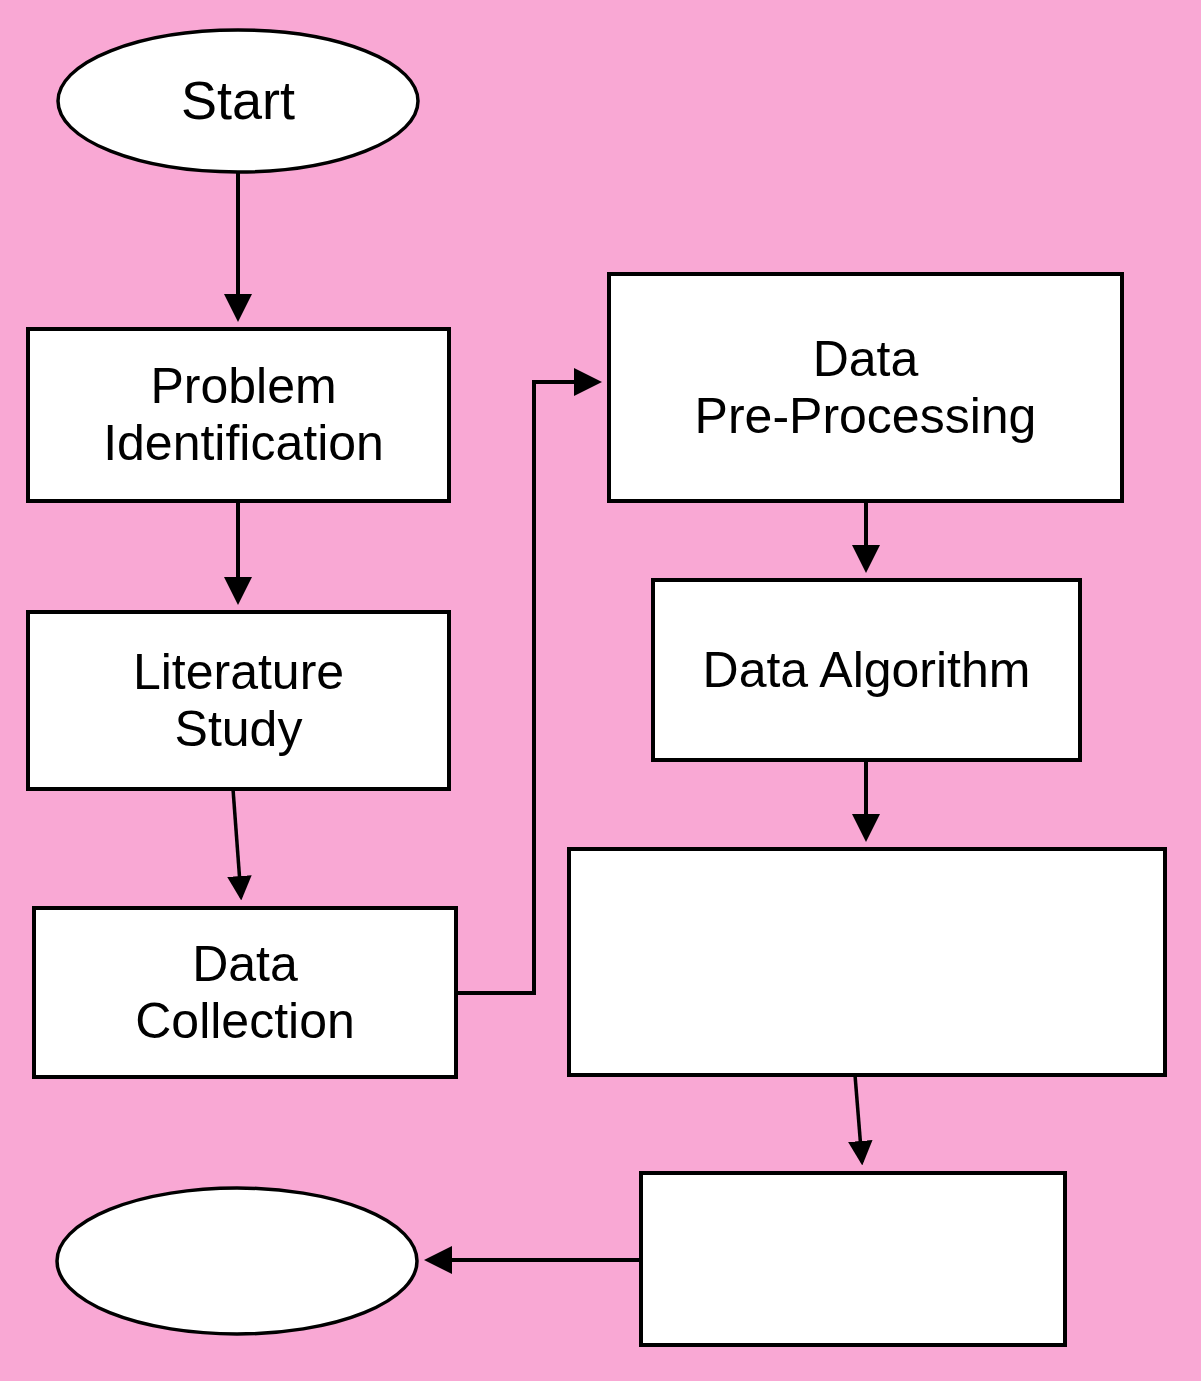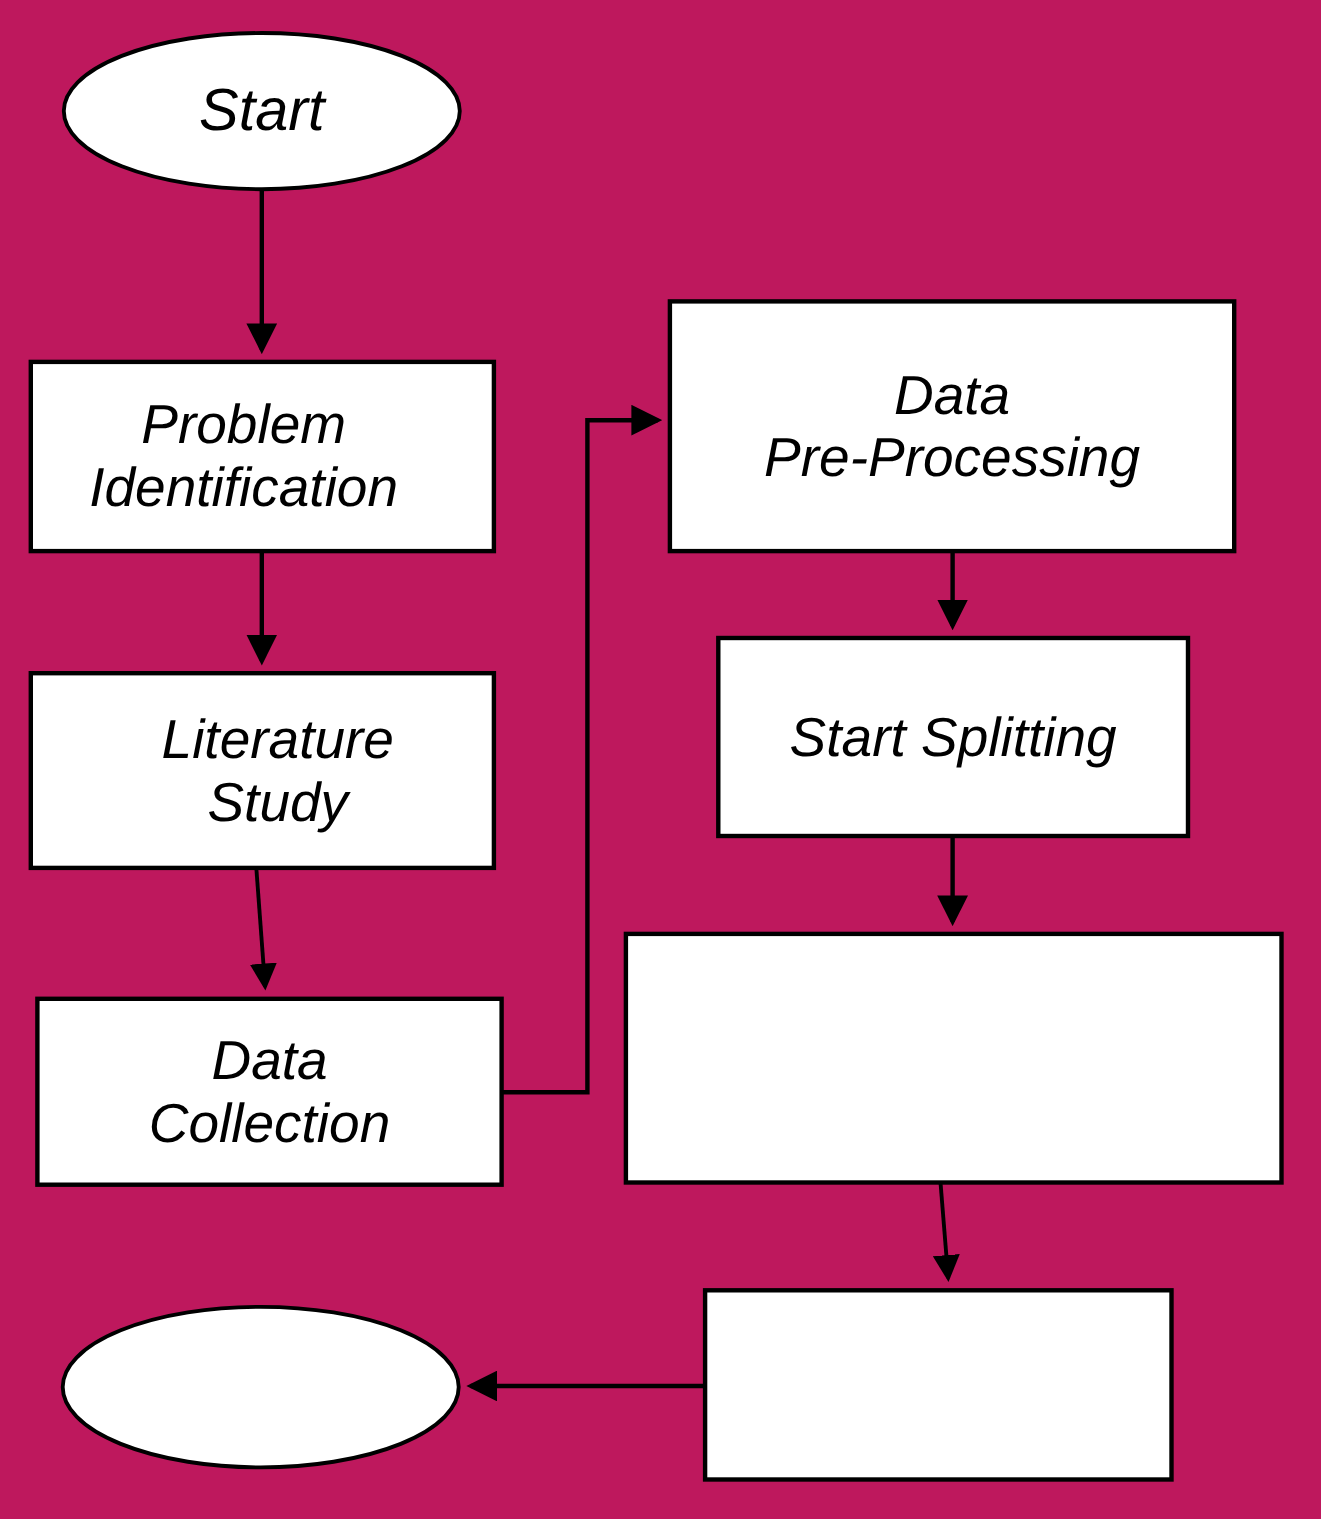--- a/index.html
+++ b/index.html
@@ -4,24 +4,23 @@
 <style>
   html, body {
     margin: 0;
     padding: 0;
     background: #ffffff;
   }
   #canvas {
     position: relative;
     width: 1201px;
     height: 1381px;
-    background: #be185d;
+    background: #f9a8d4;
     overflow: hidden;
     font-family: "Liberation Sans", sans-serif;
-    font-style: italic;
   }
   #flow-svg {
     position: absolute;
     top: 0;
     left: 0;
     width: 1201px;
     height: 1381px;
   }
   .node-shape {
     fill: #ffffff;
@@ -103,30 +102,30 @@
 
     <line class="edge-line" x1="866" y1="760" x2="866" y2="838" marker-end="url(#arrowhead)"></line>
 
     <line class="edge-line thin" x1="855" y1="1075" x2="862" y2="1162" marker-end="url(#arrowhead)"></line>
 
     <line class="edge-line" x1="641" y1="1260" x2="428" y2="1260" marker-end="url(#arrowhead)"></line>
   </svg>
 
   <div class="node-label lbl-start" style="left:58px; top:30px; width:360px; height:142px;">Start</div>
 
-  <div class="node-label lbl-box" style="left:11px; top:329px; width:421px; height:172px;">Problem
+  <div class="node-label lbl-box" style="left:33px; top:329px; width:421px; height:172px;">Problem
 Identification</div>
 
-  <div class="node-label lbl-box" style="left:42px; top:612px; width:421px; height:177px;">Literature
+  <div class="node-label lbl-box" style="left:28px; top:612px; width:421px; height:177px;">Literature
 Study</div>
 
   <div class="node-label lbl-box" style="left:34px; top:908px; width:422px; height:169px;">Data
 Collection</div>
 
   <div class="node-label lbl-box" style="left:609px; top:274px; width:513px; height:227px;">Data
 Pre-Processing</div>
 
-  <div class="node-label lbl-box" style="left:653px; top:580px; width:427px; height:180px;">Start Splitting</div>
+  <div class="node-label lbl-box" style="left:653px; top:580px; width:427px; height:180px;">Data Algorithm</div>
 
 
 
 
 </div>
 
 </body></html>

